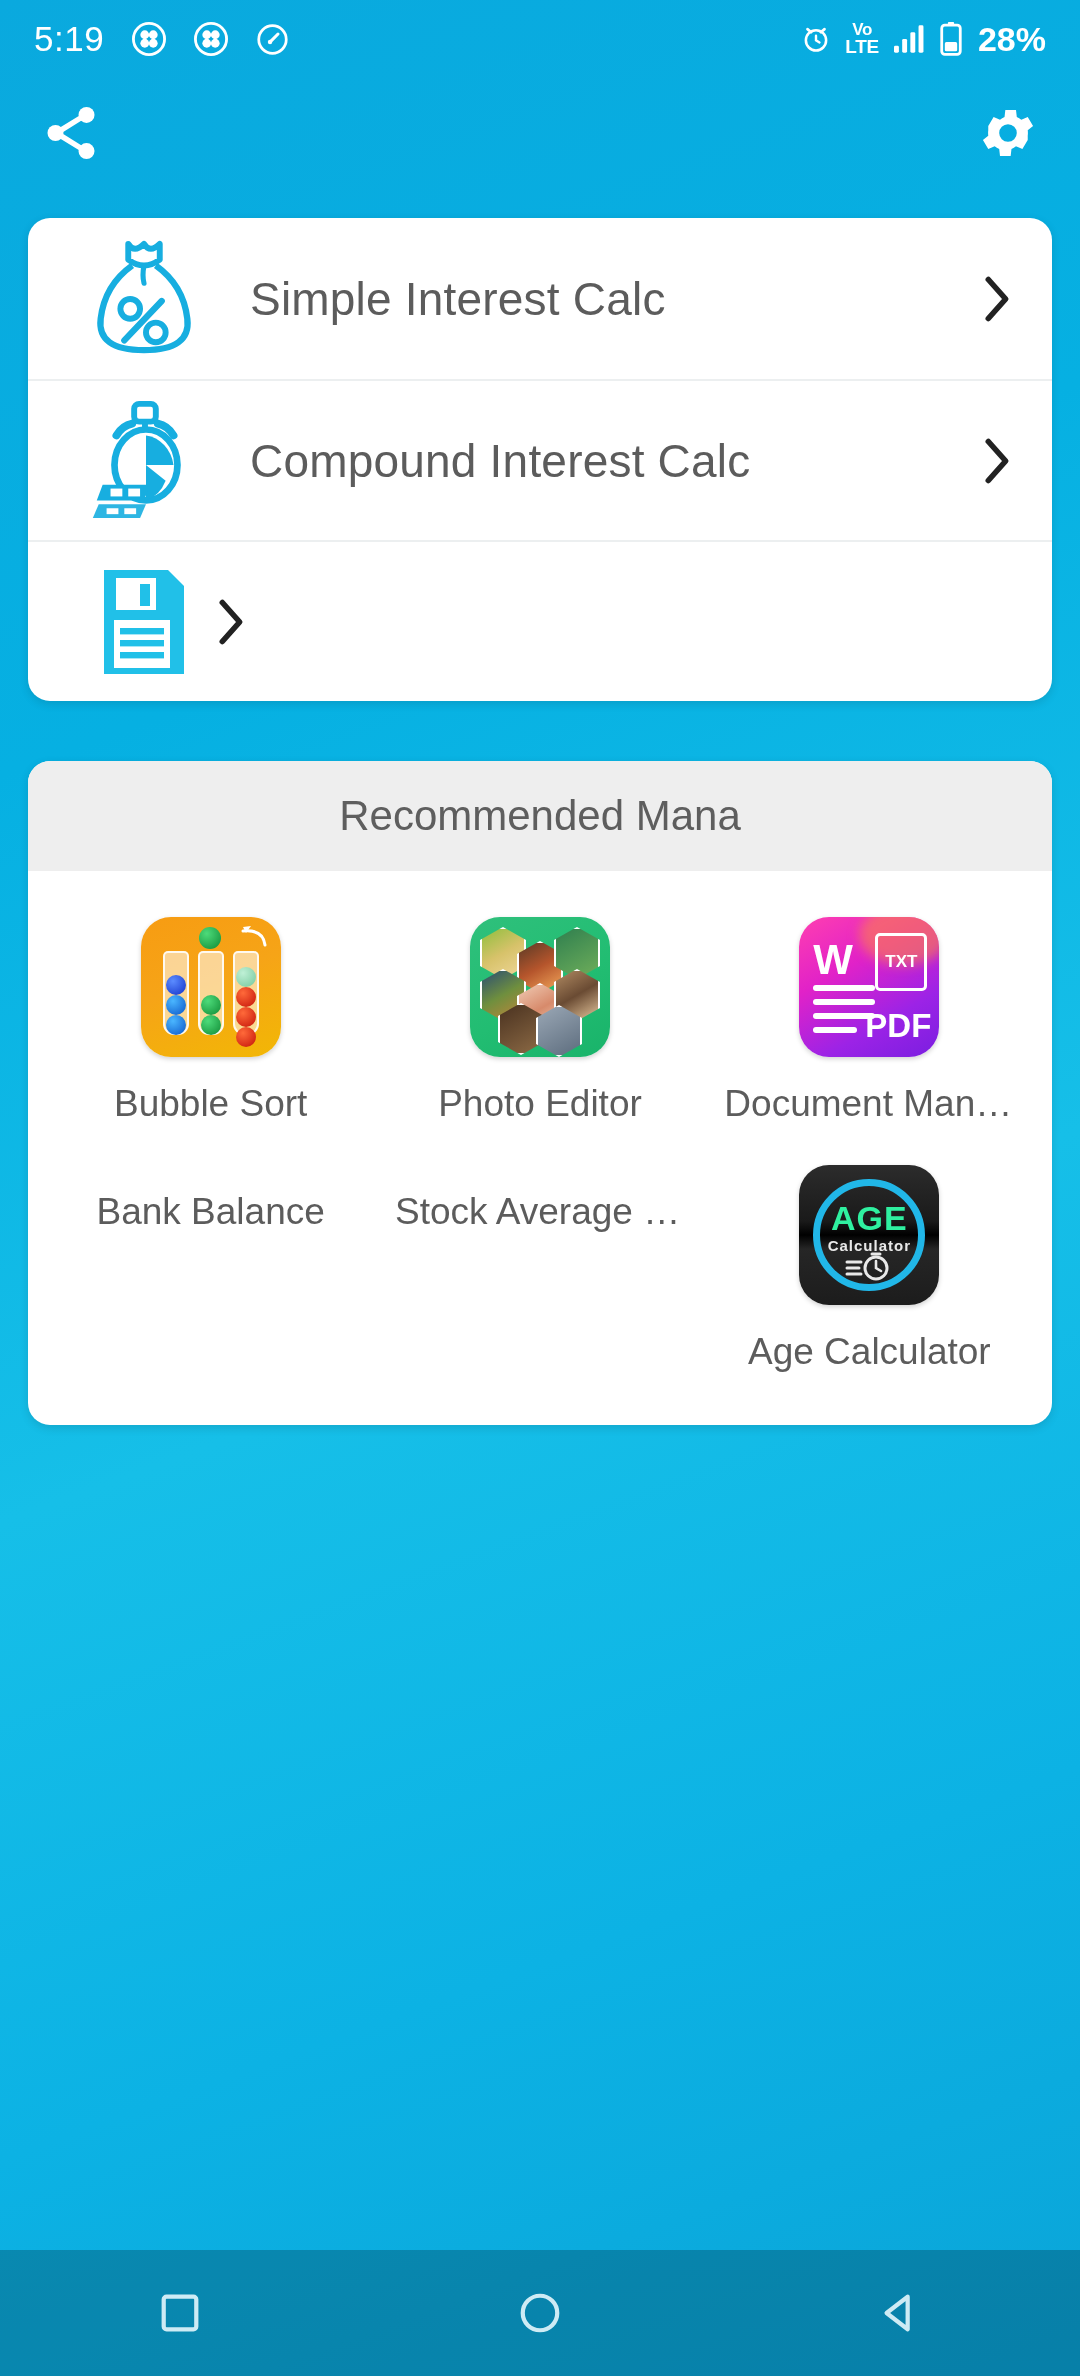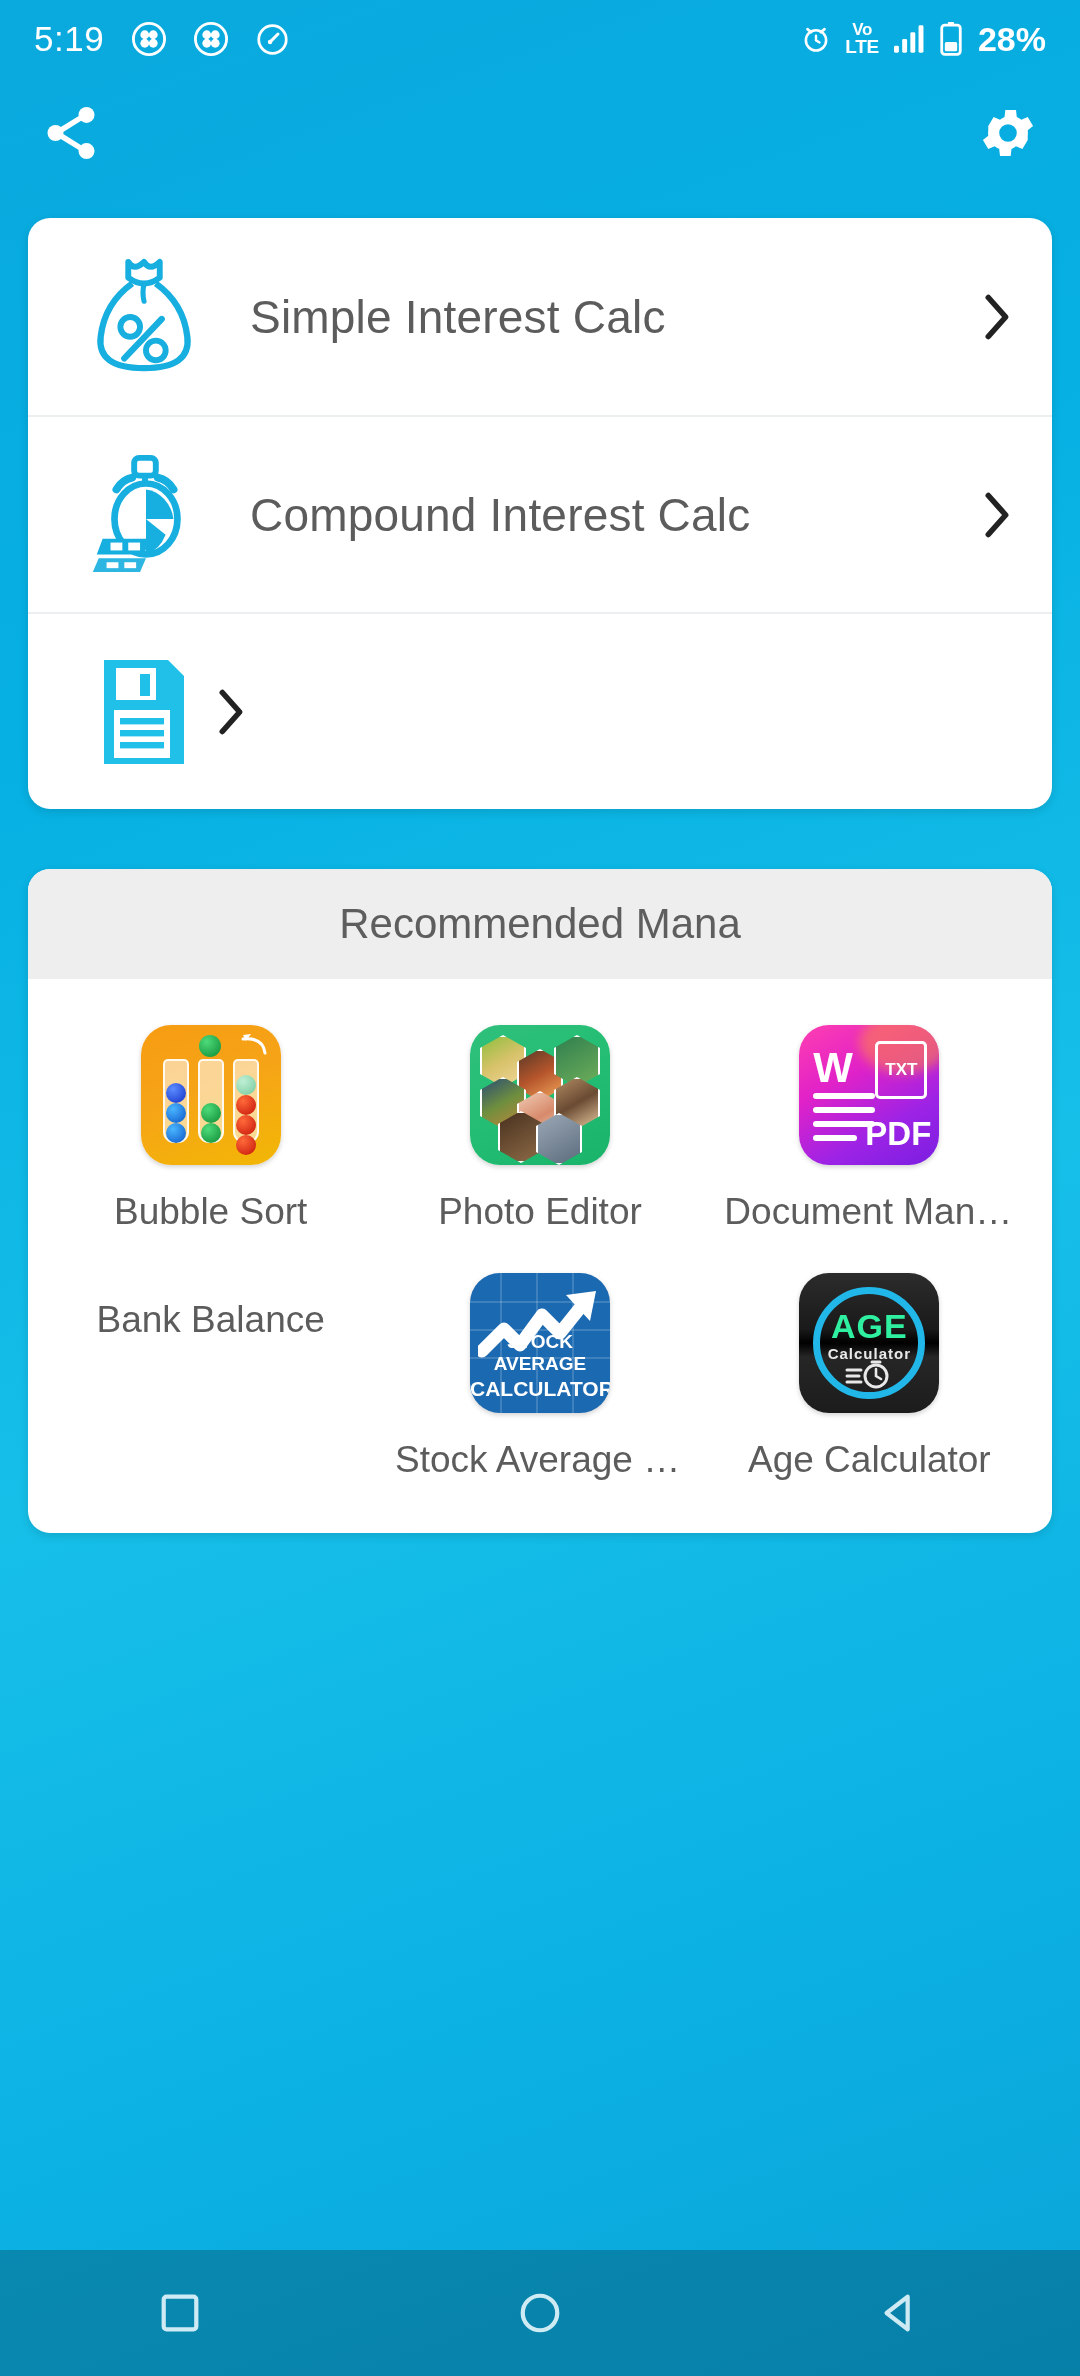--- a/index.html
+++ b/index.html
@@ -44,21 +44,21 @@
   .card {
     background: #ffffff;
     border-radius: 22px;
     margin: 0 28px;
     box-shadow: 0 3px 10px rgba(0,0,0,0.12);
     overflow: hidden;
   }
   .menu-card { margin-top: 30px; }
   .menu-row {
     display: flex; align-items: center;
-    height: 197px;
+    height: 161px;
     padding: 0 38px 0 52px;
     cursor: pointer;
     position: relative;
   }
   .menu-row + .menu-row { border-top: 2px solid #eceff0; }
   .menu-icon { width: 128px; flex: 0 0 128px; display:flex; align-items:center; justify-content:center; }
   .menu-label {
     flex: 1;
     font-size: 46px;
     color: #5c5c5c;
@@ -405,34 +405,20 @@
         <div class="doc-pdf">PDF</div>
       </div>
       <div class="rec-label">Document Mana…</div>
     </div>
 
     <div class="rec-item">
       <div class="rec-label">Bank Balance</div>
     </div>
 
     <div class="rec-item">
-      <div class="rec-icon ic-stock">
-        <div class="grid-l" style="left:0;right:0;top:28px;height:2px;"></div>
-        <div class="grid-l" style="left:0;right:0;top:56px;height:2px;"></div>
-        <div class="grid-l" style="left:0;right:0;top:84px;height:2px;"></div>
-        <div class="grid-l" style="top:0;bottom:0;left:30px;width:2px;"></div>
-        <div class="grid-l" style="top:0;bottom:0;left:66px;width:2px;"></div>
-        <div class="grid-l" style="top:0;bottom:0;left:102px;width:2px;"></div>
-        <svg style="position:absolute; left:8px; top:16px;" width="124" height="74" viewBox="0 0 124 74">
-          <path d="M4 62 L26 40 L42 56 L64 26 L82 44 L106 14" fill="none" stroke="#fff" stroke-width="13" stroke-linejoin="round" stroke-linecap="round"></path>
-          <path d="M88 6 L118 2 L112 32 Z" fill="#fff"></path>
-        </svg>
-        <div class="stock-t1">STOCK AVERAGE</div>
-        <div class="stock-t2">CALCULATOR</div>
-      </div>
       <div class="rec-label">Stock Average Calc</div>
     </div>
 
     <div class="rec-item">
       <div class="rec-icon ic-age">
         <div class="age-ring"></div>
         <div class="age-t1">AGE</div>
         <div class="age-t2">Calculator</div>
         <svg style="position:absolute; left:50%; transform:translateX(-50%); bottom:22px;" width="48" height="34" viewBox="0 0 48 34">
           <circle cx="31" cy="19" r="11" fill="none" stroke="#e8e8e8" stroke-width="3"></circle>

